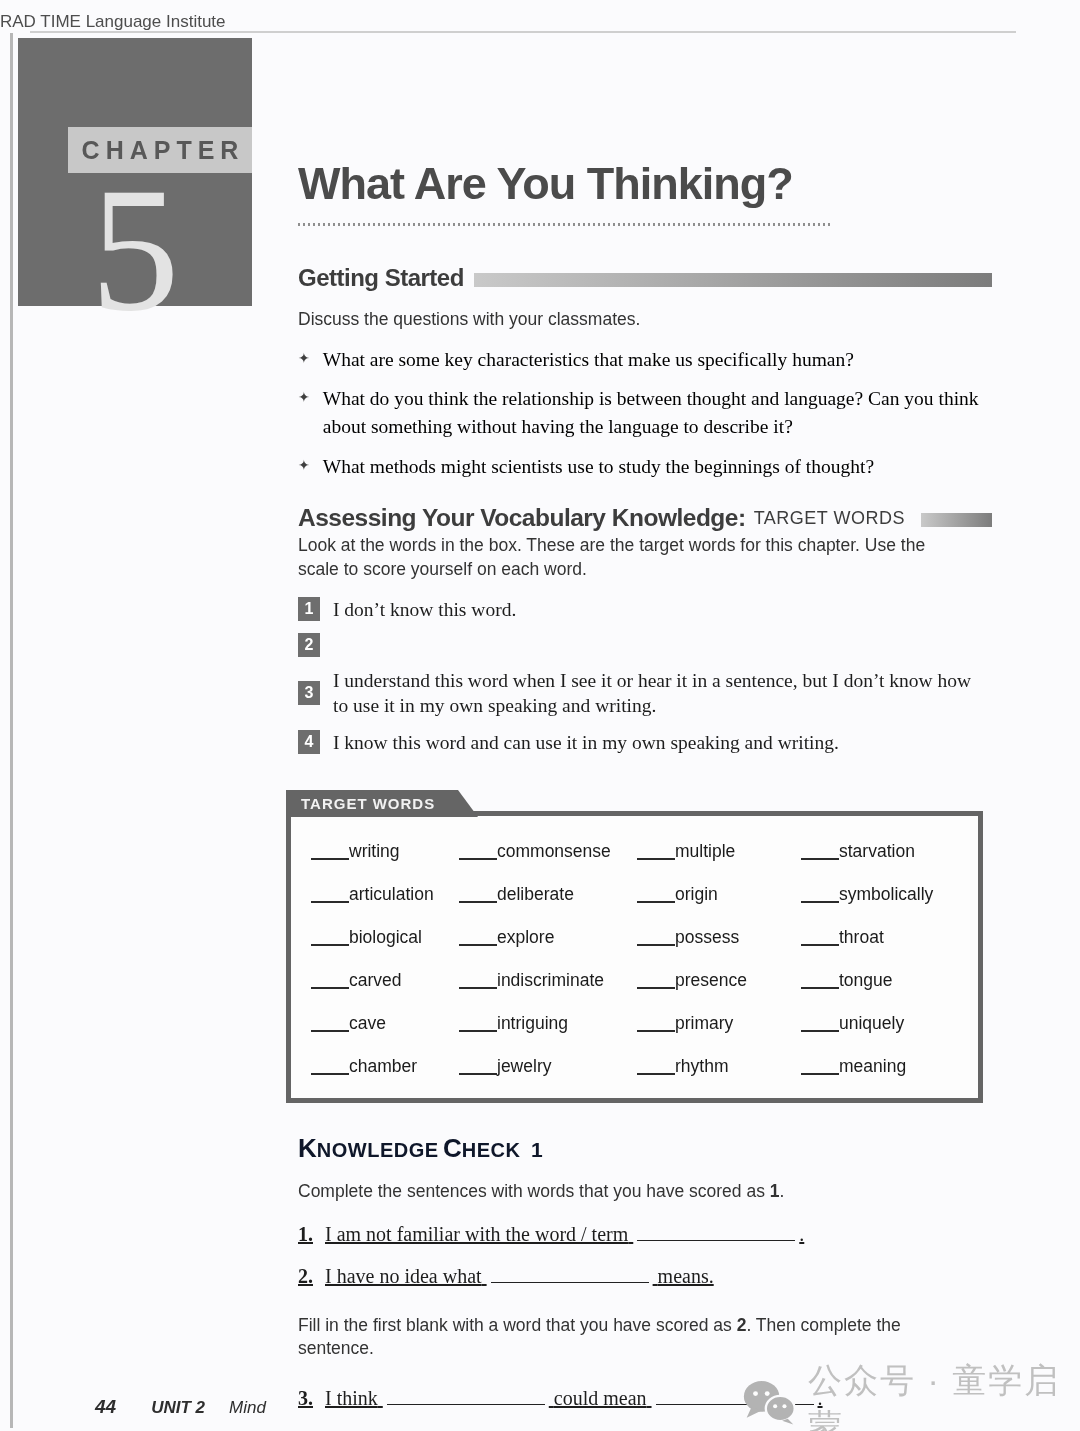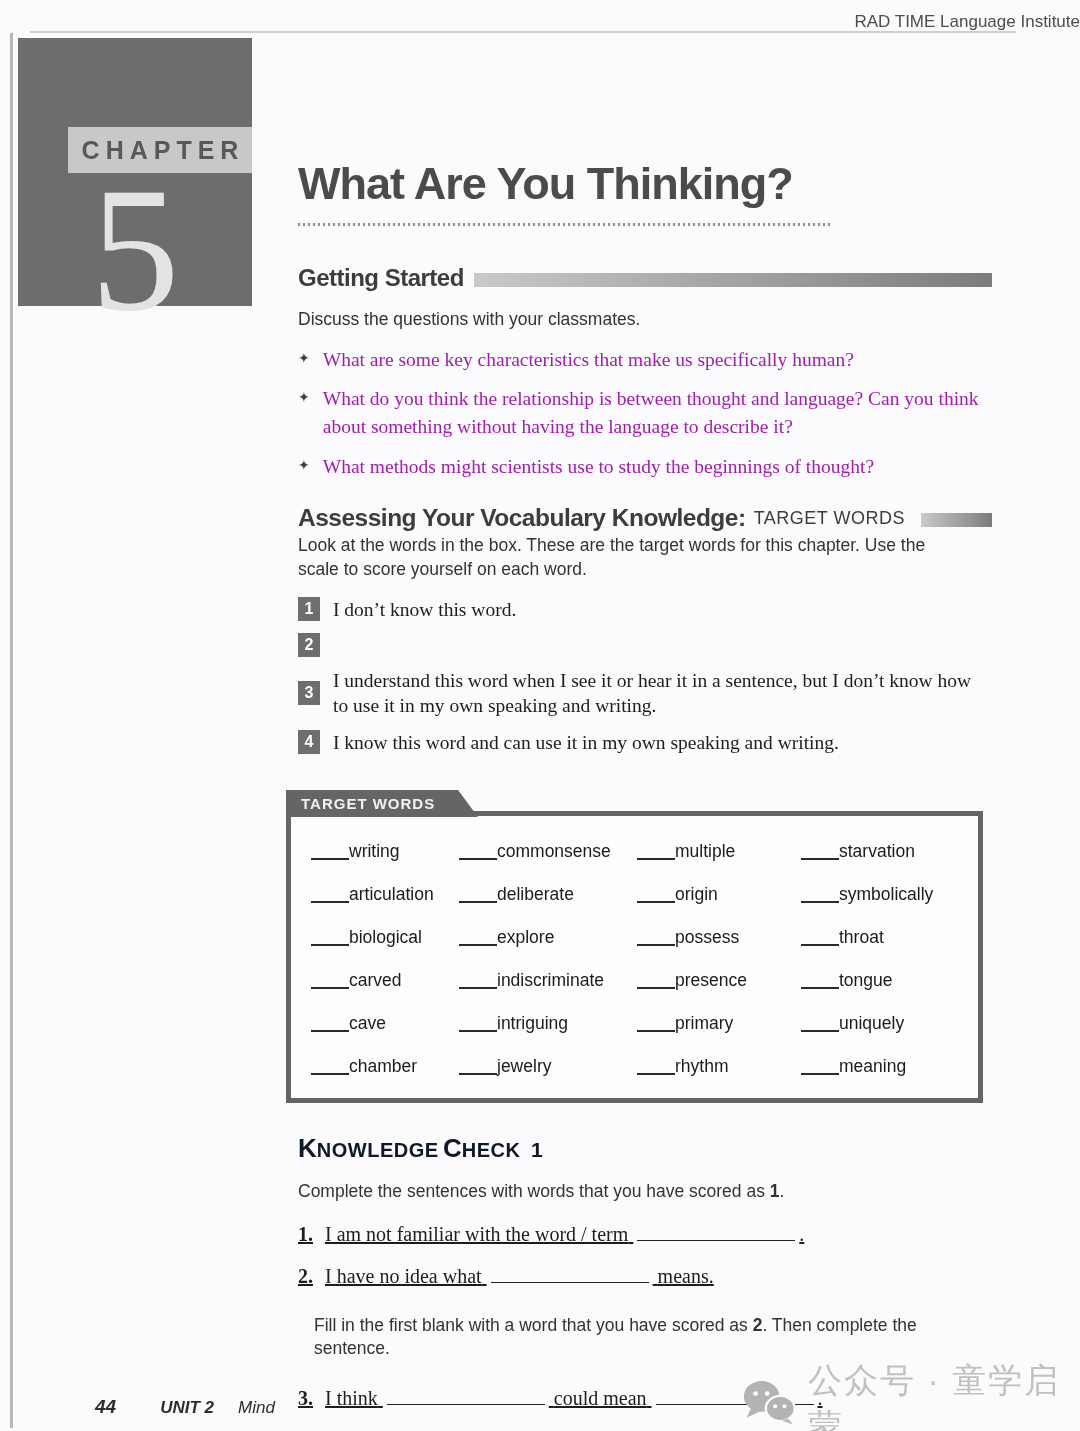--- a/index.html
+++ b/index.html
@@ -12,21 +12,21 @@
     overflow:hidden;
   }
 
   
   .top-edge { position:absolute; left:30px; top:31px; width:986px; height:2px; background:#cfcfcf; }
   .left-edge { position:absolute; left:10px; top:33px; width:3px; height:1395px; background:#b7b7b7; }
 
   
   .running-head {
     position:absolute; top:12px; left:0; width:100%;
-    text-align:right; font-size:17px; color:#4d4d4d;
+    text-align:left; font-size:17px; color:#4d4d4d;
   }
 
   
   .chapter-block {
     position:absolute; left:18px; top:38px; width:234px; height:268px;
     background:#6d6d6d;
   }
   .chapter-band {
     position:absolute; left:50px; top:89px; width:184px; height:46px;
     background:#c8c8c8; display:flex; align-items:center; justify-content:center;
@@ -59,21 +59,21 @@
   .grad-bar { height:14px; background:linear-gradient(90deg,#c9c9c9,#7c7c7c); }
   .grad-bar.grow { flex:1; margin-left:10px; margin-top:4px; }
   .grad-bar.short { width:86px; margin-left:16px; margin-top:4px; }
 
   .sans-p { font-size:17.5px; color:#333; line-height:1.35; }
   .mt16 { margin-top:16px; }
 
   .bullet-list { list-style:none; margin-top:14px; }
   .bullet-list li { display:flex; gap:13px; margin-bottom:12px; }
   .bullet-icon { font-size:14px; color:#3f3f3f; margin-top:4px; flex:0 0 auto; }
-  .bullet-text { font-family:"Liberation Serif", serif; font-size:19.5px; color:#a21caf; line-height:1.42; }
+  .bullet-text { font-family:"Liberation Serif", serif; font-size:19.5px; color:#000000; line-height:1.42; }
 
   .vocab-head-suffix { font-size:18px; font-weight:normal; color:#3d3d3d; margin-left:8px; letter-spacing:0.5px; white-space:nowrap; }
 
   .scale-list { list-style:none; margin-top:15px; }
   .scale-list li { display:flex; gap:13px; align-items:center; margin-bottom:11px; }
   .score-badge {
     flex:0 0 auto; width:22px; height:24px; background:#6e6e6e; color:#fff;
     font-weight:bold; font-size:16px; display:flex; align-items:center; justify-content:center;
   }
   .scale-text { font-family:"Liberation Serif", serif; font-size:19.5px; color:#1d1d1d; line-height:1.3; max-width:645px; }
@@ -102,26 +102,26 @@
   .kc-head { margin-top:30px; color:#0f172a; font-weight:bold; }
   .kc-big { font-size:26px; }
   .kc-rest { font-size:20px; letter-spacing:0.5px; }
   .kc-num { font-size:21px; margin-left:6px; }
 
   .numbered { font-family:"Liberation Serif", serif; font-size:20px; color:#1d1d1d; margin-top:17px;text-decoration:underline; }
   .numbered .num { font-weight:bold; margin-right:12px; }
   .blank-line { display:inline-block; width:158px; border-bottom:1.5px solid #222; height:1em; vertical-align:baseline; margin:0 4px; }
 
   .bold { font-weight:bold; }
-  .fill-p { margin-top:26px; max-width:665px;margin-left:16px; }
+  .fill-p { margin-top:26px; max-width:665px; }
 
   
   .footer { position:absolute; left:95px; top:1396px; display:flex; align-items:baseline; color:#2e2e2e;font-style:italic; }
   .footer .page-num { font-size:19px; font-weight:bold; }
-  .footer .unit { font-size:17px; font-weight:bold; margin-left:44px; }
+  .footer .unit { font-size:17px; font-weight:bold; margin-left:35px; }
   .footer .unit-title { font-size:17px; margin-left:24px; }
 
   
   .watermark { position:absolute; left:742px; top:1358px; display:flex; align-items:center; gap:10px; }
   .watermark .wm-text { font-size:34px; color:#c0c0c0; letter-spacing:2px; }
 </style>
 </head>
 <body>
 
 <div class="top-edge"></div>

